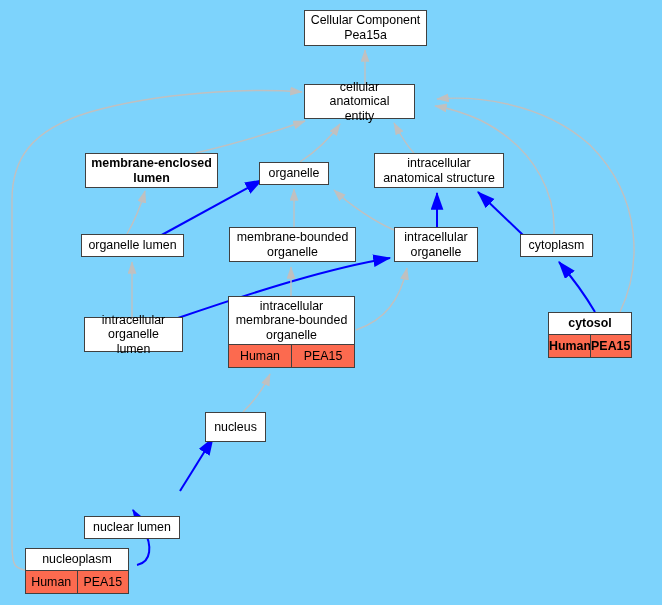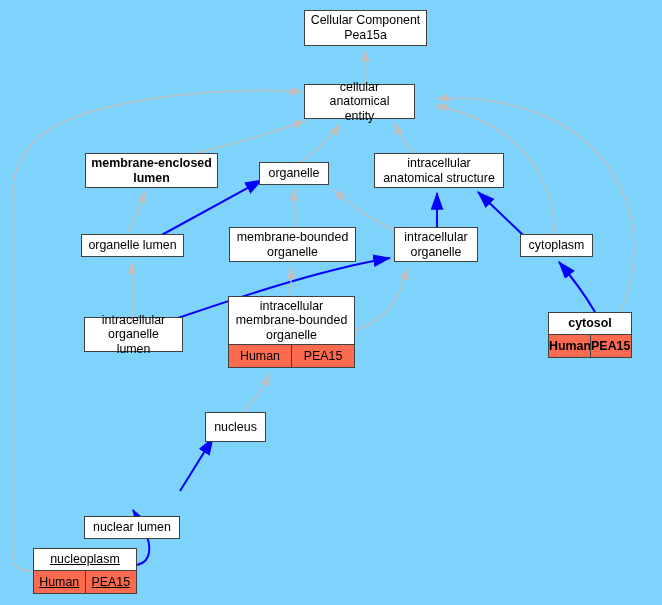--- a/index.html
+++ b/index.html
@@ -162,21 +162,21 @@
           <div class="anno-cell anno-left">Human</div>
           <div class="anno-cell">PEA15</div>
         </div>
       </div>
       <div class="node" style="left: 205px; top: 412px; width: 61px; height: 30px;">
         <div class="node-label">nucleus</div>
       </div>
       <div class="node" style="left: 84px; top: 484px; width: 96px; height: 23px; margin-top: 32px;">
         <div class="node-label">nuclear lumen</div>
       </div>
-      <div class="node has-anno" style="left: 33px; top: 548px; width: 104px; height: 46px; text-decoration: underline;">
+      <div class="node has-anno" style="left: 25px; top: 548px; width: 104px; height: 46px;">
         <div class="node-label">nucleoplasm</div>
         <div class="anno-row">
           <div class="anno-cell anno-left">Human</div>
           <div class="anno-cell">PEA15</div>
         </div>
       </div>
     </div>
 </div>
 
 </body></html>

